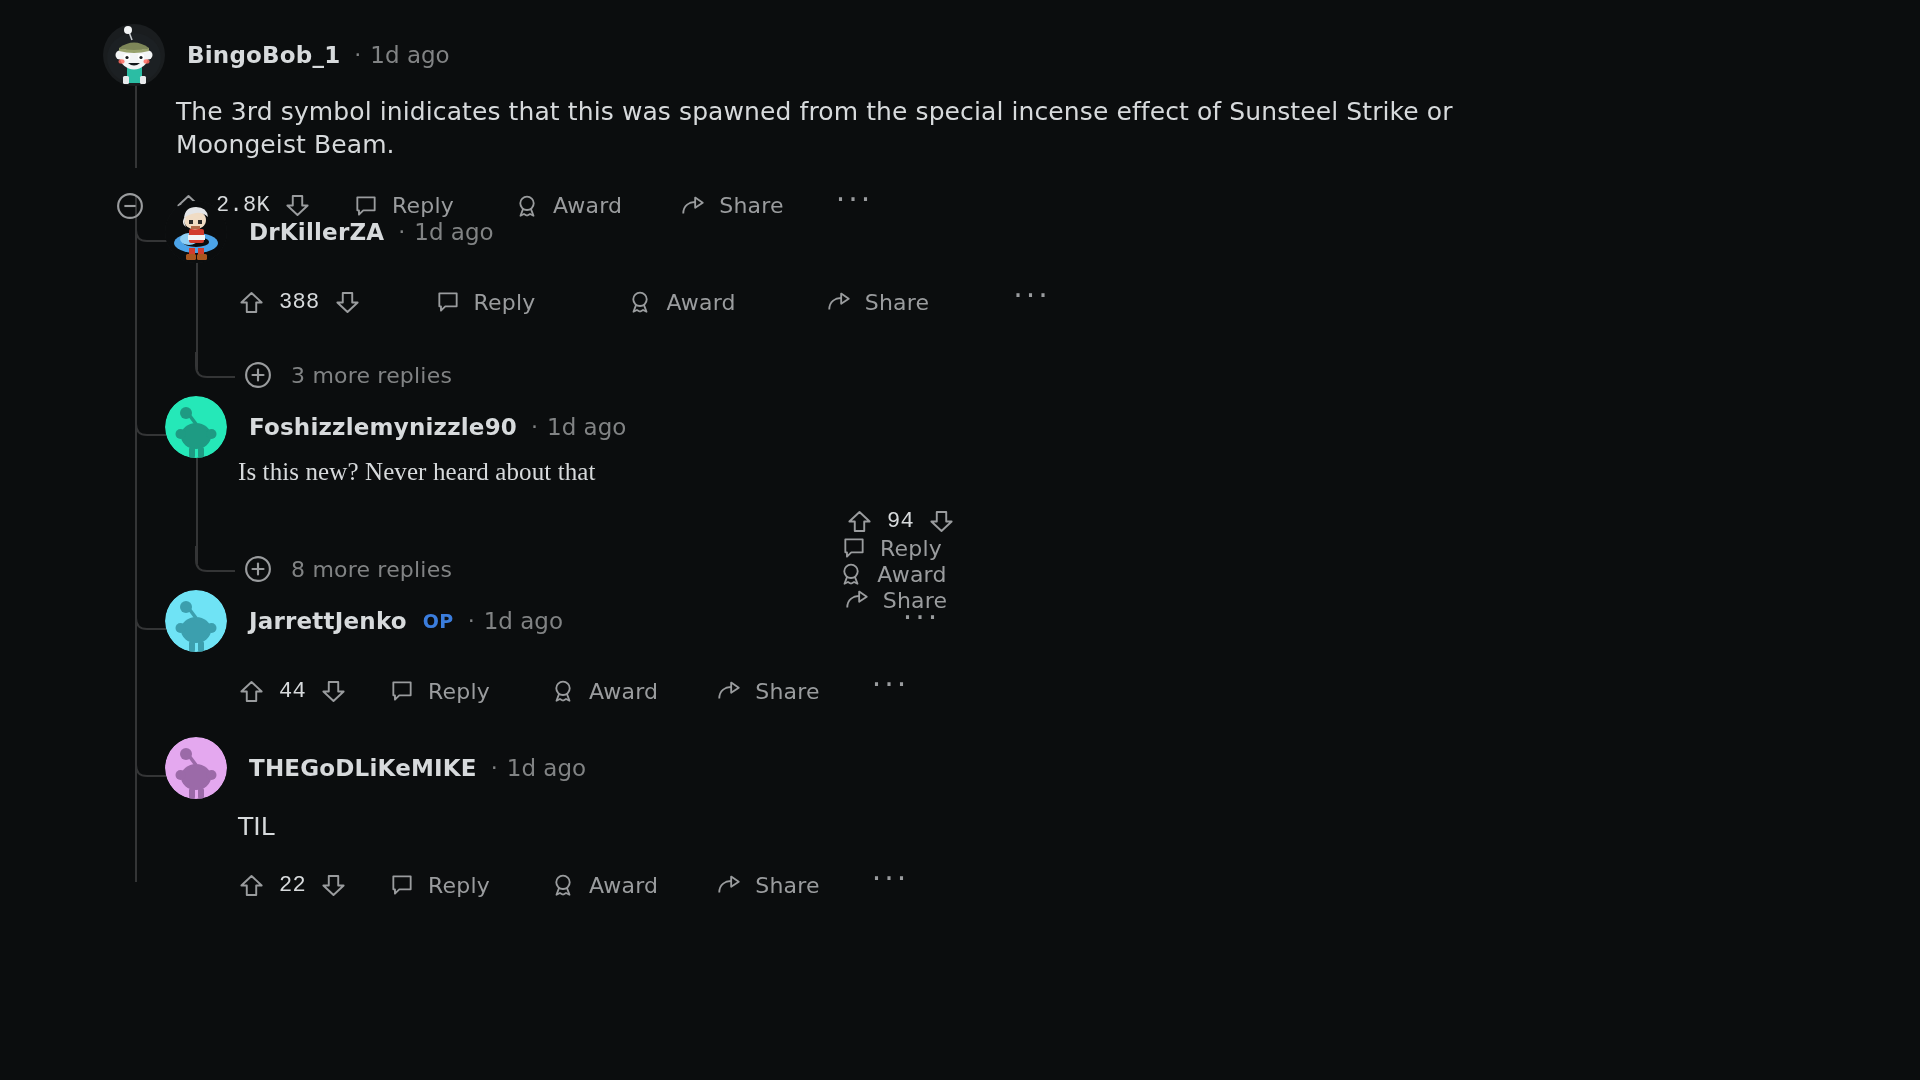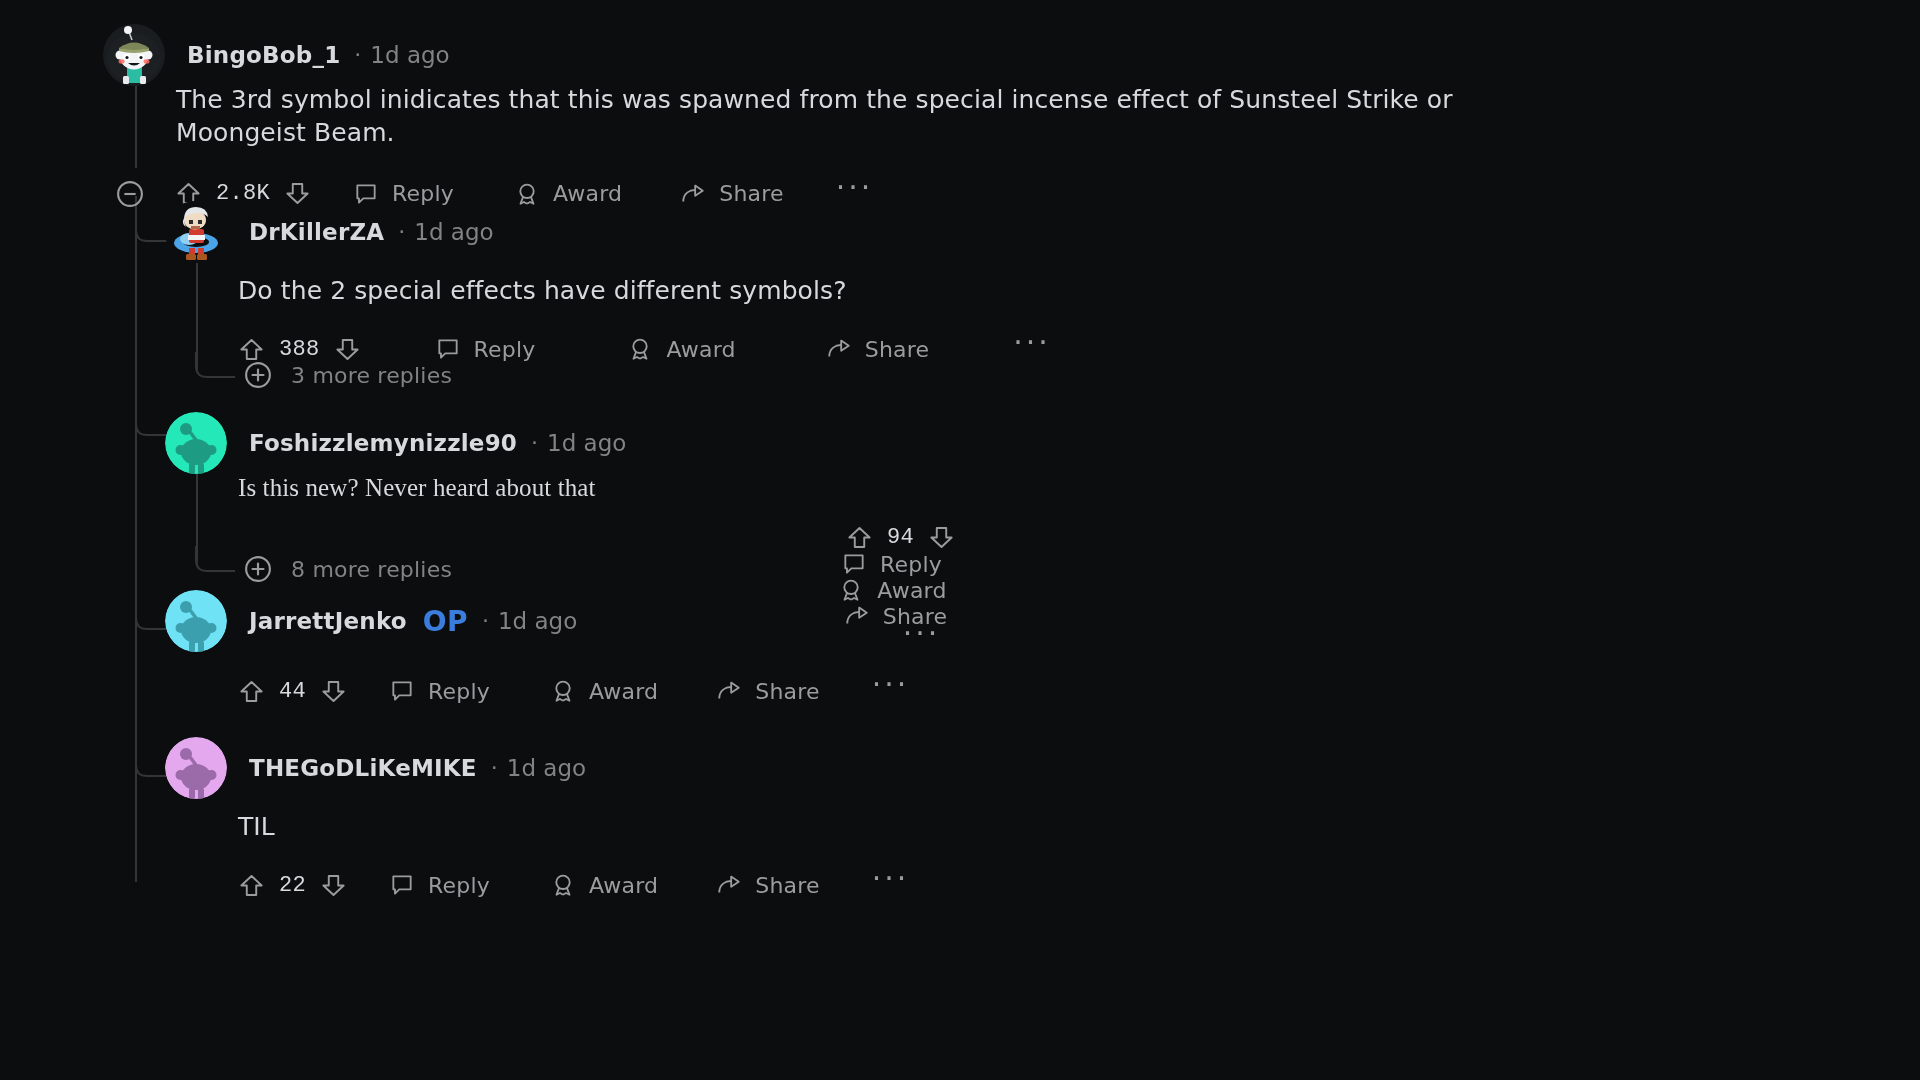--- a/index.html
+++ b/index.html
@@ -45,21 +45,21 @@
 
   .uname {
     font-size: 23px;
     font-weight: bold;
     color: #d7dadc;
     letter-spacing: .2px;
     margin-left: 22px;
     white-space: nowrap;
   }
   .op-badge {
-    font-size: 28px;
+    font-size: 19px;
     font-weight: bold;
     color: #3b7ddd;
     margin-left: 16px;
     letter-spacing: .4px;
   }
   .dot {
     color: #818384;
     font-size: 22px;
     margin: 0 9px 0 14px;
     line-height: 1;
@@ -204,21 +204,21 @@
           <path d="M16 24 q15 4 30 0 l0 3 q-15 4 -30 0z" fill="#97a16c"></path>
           <line x1="29" y1="16" x2="26" y2="8" stroke="#c8ccd0" stroke-width="1.6"></line>
           <circle cx="25" cy="6" r="4" fill="#f2f4f5"></circle>
         </svg>
       </div>
       <span class="uname">BingoBob_1</span>
       <span class="dot">·</span>
       <span class="ago">1d ago</span>
     </div>
 
-    <div class="c-body" style="margin-left:73px; width:1410px;">The 3rd symbol inidicates that this was spawned from the special incense effect of Sunsteel Strike or Moongeist Beam.</div>
+    <div class="c-body" style="margin-left:73px; margin-top:12px; width:1410px;">The 3rd symbol inidicates that this was spawned from the special incense effect of Sunsteel Strike or Moongeist Beam.</div>
 
     <div class="actions" style="margin-left:12px; margin-top:22px;">
 
       <span class="ico collapse-btn">
         <svg width="30" height="30" viewBox="0 0 24 24" fill="none" stroke="#9a9c9e" stroke-width="1.7">
           <circle cx="12" cy="12" r="9.5"></circle>
             <line x1="7.5" y1="12" x2="16.5" y2="12"></line>
         </svg>
       </span>
 
@@ -291,21 +291,20 @@
           <rect x="24" y="19" width="4" height="4" fill="#2a2a2a"></rect>
           <rect x="33" y="19" width="4" height="4" fill="#2a2a2a"></rect>
           <rect x="26" y="25" width="9" height="3" fill="#b06b4a"></rect>
         </svg>
       </div>
       <span class="uname">DrKillerZA</span>
       <span class="dot">·</span>
       <span class="ago">1d ago</span>
     </div>
 
-    <div class="c-body" style="margin-left:73px; margin-top:14px; width:1340px;">Do the 2 special effects have different symbols?</div>
 
     <div class="actions" style="margin-left:73px; margin-top:20px;gap:32px;">
       <span class="vote-group">
         <span class="ico">
           <svg width="27" height="27" viewBox="0 0 24 24" fill="none" stroke="#9a9c9e" stroke-width="1.7" stroke-linejoin="round">
             <path d="M12 3.5 L21 12 h-4.8 v8.5 H7.8 V12 H3z"></path>
           </svg>
         </span>
         <span class="votes">388</span>
         <span class="ico">
@@ -353,21 +352,21 @@
     <span class="ico">
       <svg width="30" height="30" viewBox="0 0 24 24" fill="none" stroke="#9a9c9e" stroke-width="1.7" stroke-linecap="round">
         <circle cx="12" cy="12" r="9.5"></circle>
           <line x1="12" y1="7.6" x2="12" y2="16.4"></line>
           <line x1="7.6" y1="12" x2="16.4" y2="12"></line>
       </svg>
     </span>
     <span class="lbl">3 more replies</span>
   </div>
 
-  <div class="comment" style="left:165px; top:415px; width:1440px;">
+  <div class="comment" style="left:165px; top:399px; width:1440px;">
 
     <div class="c-head">
       <div class="avatar">
         <svg viewBox="0 0 62 62">
           <circle cx="31" cy="31" r="31" fill="#25e8b8"></circle>
           <ellipse cx="31" cy="40" rx="15" ry="13" fill="#1e9b83"></ellipse>
           <ellipse cx="15.5" cy="38" rx="5" ry="5" fill="#1e9b83"></ellipse>
           <ellipse cx="46.5" cy="38" rx="5" ry="5" fill="#1e9b83"></ellipse>
           <rect x="24" y="51" width="6" height="11" rx="2" fill="#1e9b83"></rect>
           <rect x="33" y="51" width="6" height="11" rx="2" fill="#1e9b83"></rect>

